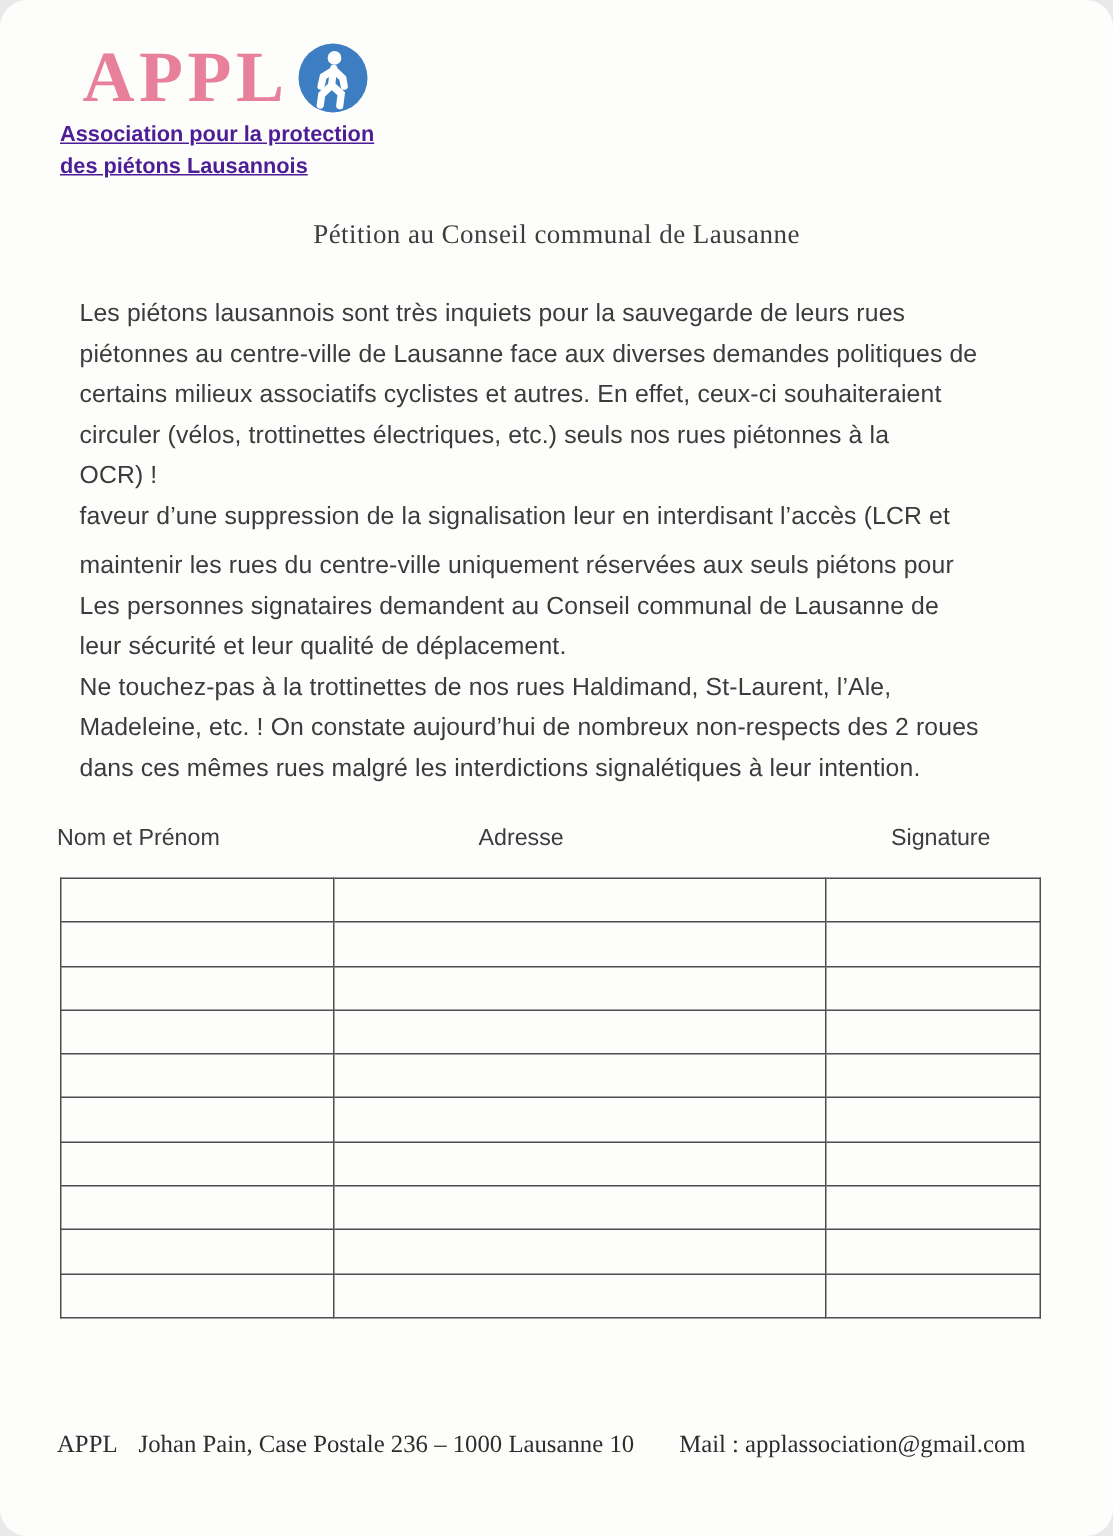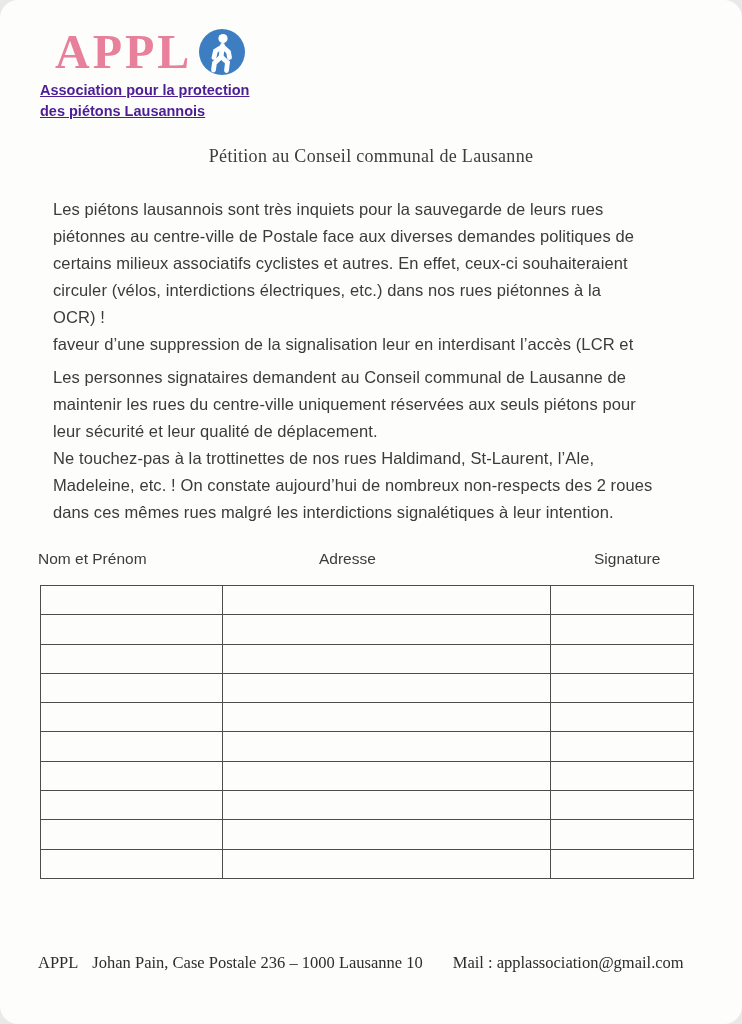--- a/index.html
+++ b/index.html
@@ -111,29 +111,29 @@
   </div>
   <div class="logo-subtitle">
     <div>Association pour la protection</div>
     <div>des piétons Lausannois</div>
   </div>
 
   <div class="doc-title">Pétition au Conseil communal de Lausanne</div>
 
   <div id="para1" class="paragraph">
       <div class="text-line">Les piétons lausannois sont très inquiets pour la sauvegarde de leurs rues</div>
-      <div class="text-line">piétonnes au centre-ville de Postale face aux diverses demandes politiques de</div>
+      <div class="text-line">piétonnes au centre-ville de Lausanne face aux diverses demandes politiques de</div>
       <div class="text-line">certains milieux associatifs cyclistes et autres. En effet, ceux-ci souhaiteraient</div>
-      <div class="text-line">circuler (vélos, interdictions électriques, etc.) dans nos rues piétonnes à la</div>
+      <div class="text-line">circuler (vélos, trottinettes électriques, etc.) seuls nos rues piétonnes à la</div>
       <div class="text-line">OCR) !</div>
       <div class="text-line">faveur d’une suppression de la signalisation leur en interdisant l’accès (LCR et</div>
     </div>
   <div id="para2" class="paragraph">
+      <div class="text-line">maintenir les rues du centre-ville uniquement réservées aux seuls piétons pour</div>
       <div class="text-line">Les personnes signataires demandent au Conseil communal de Lausanne de</div>
-      <div class="text-line">maintenir les rues du centre-ville uniquement réservées aux seuls piétons pour</div>
       <div class="text-line">leur sécurité et leur qualité de déplacement.</div>
       <div class="text-line">Ne touchez-pas à la trottinettes de nos rues Haldimand, St-Laurent, l’Ale,</div>
       <div class="text-line">Madeleine, etc. ! On constate aujourd’hui de nombreux non-respects des 2 roues</div>
       <div class="text-line">dans ces mêmes rues malgré les interdictions signalétiques à leur intention.</div>
     </div>
 
   <div class="table-headers">
     <span class="hdr hdr-0">Nom et Prénom</span>
     <span class="hdr hdr-1">Adresse</span>
     <span class="hdr hdr-2">Signature</span>

